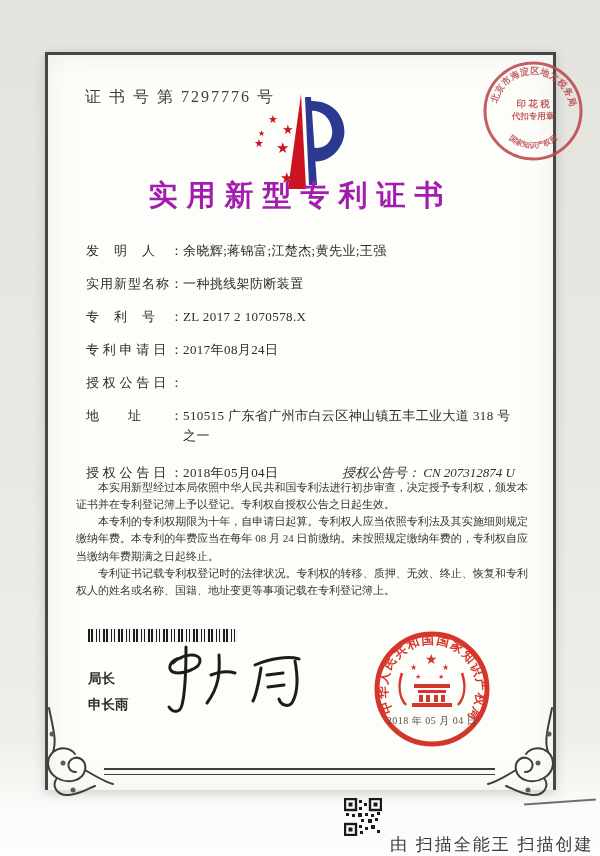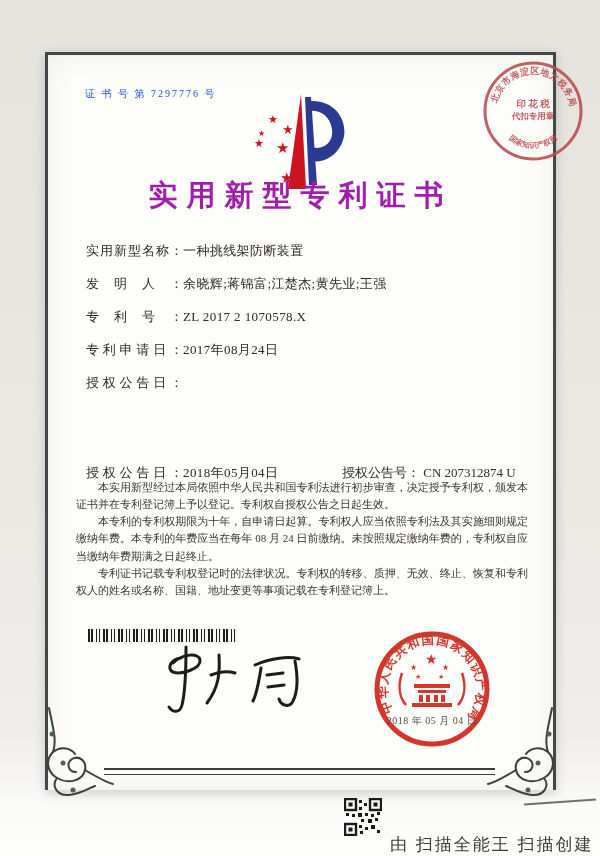--- a/index.html
+++ b/index.html
@@ -8,31 +8,31 @@
     background:linear-gradient(180deg,#e4e3de 0%,#e9e8e3 55%,#efeeea 86%,#fafaf8 94%,#fdfdfc 100%);
     font-family:"Liberation Serif","DejaVu Serif",serif;
     color:#33302c;
   }
   .page{
     position:absolute;left:45px;top:52px;width:505px;height:735px;
     background:#fdfdfa;
     border:3px solid #43474a;border-bottom:none;
     box-shadow:0 3px 10px rgba(60,60,55,.22), inset 0 0 30px rgba(200,195,185,.25);
   }
-  .cert-no{position:absolute;left:37px;top:32px;font-size:10px;letter-spacing:2px;color:#1d4ed8;}
+  .cert-no{position:absolute;left:37px;top:32px;font-size:16px;letter-spacing:2px;color:#404040;}
   .logo{position:absolute;left:206px;top:36px;width:94px;height:104px;}
   .title{position:absolute;left:0;top:121px;width:100%;text-align:center;
     font-size:29px;font-weight:bold;letter-spacing:9px;color:#a21caf;}
   .fields{position:absolute;left:38px;top:186px;width:436px;font-size:13px;}
   .field-row{display:flex;line-height:20px;margin-bottom:13px;}
   .field-label{display:inline-block;width:97px;flex:none;text-align:justify;text-align-last:justify;color:#2f2b27;}
   .field-value{flex:1;letter-spacing:.4px;color:#2f2b27;}
   .grant-row{position:absolute;left:38px;top:408px;width:452px;display:flex;font-size:13px;line-height:20px;}
   .grant-left{width:256px;display:flex;}
-  .grant-right{flex:1;}
+  .grant-right{flex:1;font-style:italic;}
   .body-text{position:absolute;left:28px;top:424px;width:452px;font-size:11px;line-height:1.56;text-align:justify;color:#3a352f;}
   .body-text p{margin:0;text-indent:2em;}
   .barcode{position:absolute;left:40px;top:574px;width:150px;height:13px;
     background:repeating-linear-gradient(90deg,#1d1d1d 0 2px,#f6f6f4 2px 3px,#1d1d1d 3px 5px,#f6f6f4 5px 8px,#1d1d1d 8px 9px,#f6f6f4 9px 11px,#1d1d1d 11px 12px,#f6f6f4 12px 15px);}
   .director{position:absolute;left:40px;top:611px;font-family:"Liberation Sans","DejaVu Sans",sans-serif;
     font-size:13.5px;font-weight:bold;line-height:26px;color:#2b2926;}
   .signature{position:absolute;left:103px;top:588px;width:170px;height:82px;}
   .page-num{position:absolute;left:0;top:695px;width:100%;text-align:center;font-size:11px;letter-spacing:1px;color:#45403a;}
   .bottom-rule{position:absolute;left:56px;right:58px;bottom:15px;height:4px;
     border-top:2px solid #3b403c;border-bottom:1px solid #3b403c;}
@@ -63,43 +63,47 @@
     <text x="0" y="56" font-size="11" fill="#cc1420">★</text>
     <text x="22" y="62" font-size="15" fill="#cc1420">★</text>
     <text x="26" y="92" font-size="15" fill="#cc1420">★</text>
   </svg>
 
   <div class="title">实用新型专利证书</div>
 
   <div class="fields">
 
       <div class="field-row">
+        <span class="field-label">发明人：</span>
+        <span class="field-value">余晓辉;蒋锦富;江楚杰;黄先业;王强</span>
+      </div>
+
+      <div class="field-row">
         <span class="field-label">实用新型名称：</span>
         <span class="field-value">一种挑线架防断装置</span>
       </div>
 
       <div class="field-row">
-        <span class="field-label">发明人：</span>
-        <span class="field-value">余晓辉;蒋锦富;江楚杰;黄先业;王强</span>
-      </div>
-
-      <div class="field-row">
         <span class="field-label">专利号：</span>
         <span class="field-value">ZL 2017 2 1070578.X</span>
       </div>
 
       <div class="field-row">
         <span class="field-label">专利申请日：</span>
         <span class="field-value">2017年08月24日</span>
       </div>
 
       <div class="field-row">
         <span class="field-label">授权公告日：</span>
       </div>
 
+      <div class="field-row">
+        <span class="field-label">地址：</span>
+        <span class="field-value">510515 广东省广州市白云区神山镇五丰工业大道 318 号之一</span>
+      </div>
     </div>
 
   <div class="grant-row">
     <div class="grant-left">
       <span class="field-label">授权公告日：</span>
       <span class="field-value">2018年05月04日</span>
     </div>
     <div class="grant-right">
       <span>授权公告号：</span>
       <span>CN 207312874 U</span>
@@ -110,20 +114,24 @@
 
       <p>本实用新型经过本局依照中华人民共和国专利法进行初步审查，决定授予专利权，颁发本证书并在专利登记簿上予以登记。专利权自授权公告之日起生效。</p>
 
       <p>本专利的专利权期限为十年，自申请日起算。专利权人应当依照专利法及其实施细则规定缴纳年费。本专利的年费应当在每年 08 月 24 日前缴纳。未按照规定缴纳年费的，专利权自应当缴纳年费期满之日起终止。</p>
 
       <p>专利证书记载专利权登记时的法律状况。专利权的转移、质押、无效、终止、恢复和专利权人的姓名或名称、国籍、地址变更等事项记载在专利登记簿上。</p>
     </div>
 
   <div class="barcode"></div>
 
+  <div class="director">
+    <div>局长</div>
+    <div>申长雨</div>
+  </div>
 
   <svg class="signature" viewBox="0 0 170 82" fill="none" stroke="#1c1c1c" stroke-width="3" stroke-linecap="round">
     <path d="M 22 20 C 32 10 48 10 49 17 C 50 26 30 32 22 29 C 15 26 20 16 30 15"></path>
     <path d="M 35 4 C 35 28 34 50 31 62 C 29 70 22 70 18 64"></path>
     <path d="M 68 12 C 69 30 68 44 56 60"></path>
     <path d="M 60 32 C 70 28 78 28 84 30"></path>
     <path d="M 104 22 C 120 15 138 13 148 16"></path>
     <path d="M 110 25 C 108 38 106 50 102 58"></path>
     <path d="M 144 18 C 147 34 147 48 142 58 C 139 65 130 63 128 56"></path>
     <path d="M 116 32 L 132 30"></path>

